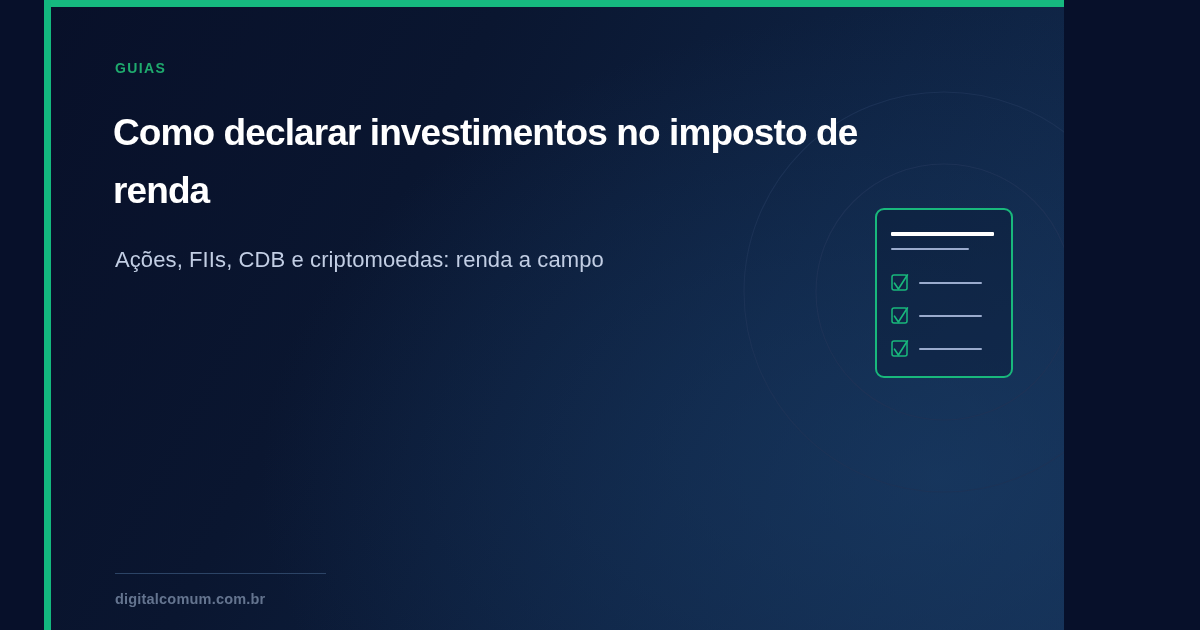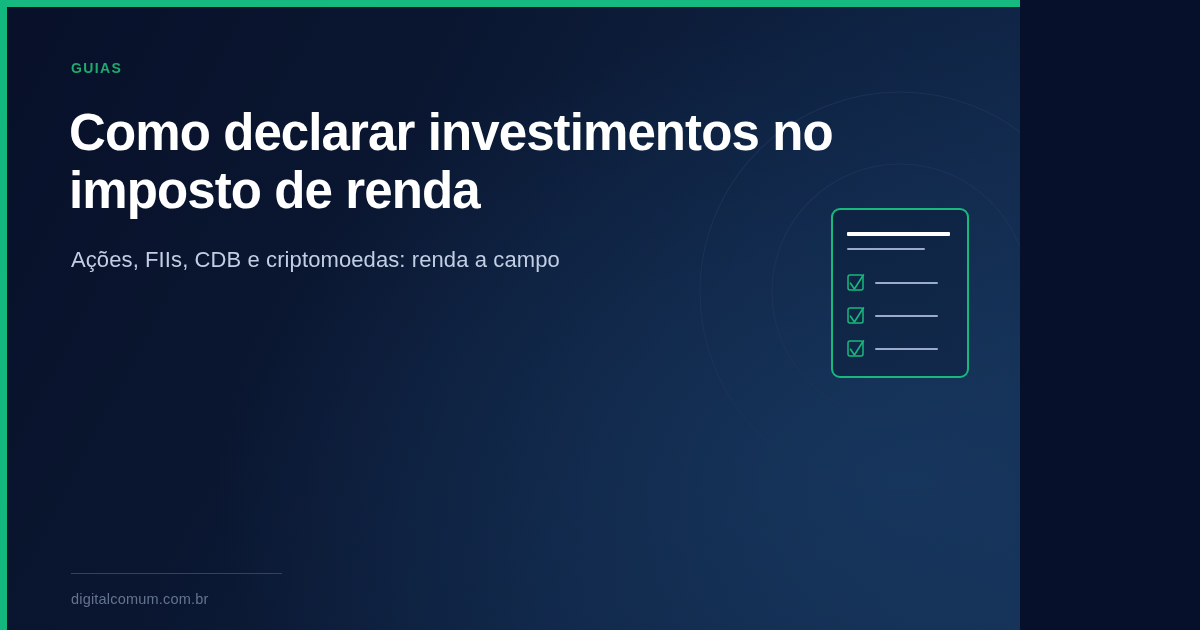--- a/index.html
+++ b/index.html
@@ -9,20 +9,21 @@
   }
   #canvas {
     position: relative;
     width: 1020px;
     height: 630px;
     overflow: hidden;
     background:
       radial-gradient(ellipse 1100px 760px at 88% 76%, rgba(26,62,104,0.62) 0%, rgba(26,62,104,0.0) 62%),
       linear-gradient(118deg, #081029 0%, #0a1630 34%, #0e2242 66%, #132c50 100%);
     font-family: "Liberation Sans", sans-serif;
+    margin-left: 44px;
     -webkit-font-smoothing: antialiased;
   }
 
   
   .rings {
     position: absolute;
     left: 0; top: 0;
     width: 1200px; height: 630px;
     pointer-events: none;
   }
@@ -62,21 +63,21 @@
     letter-spacing: 1.35px;
     color: #1fab6e;
     line-height: 1;
   }
   .headline {
     position: absolute;
     top: 104px;
     left: -2px;
     width: 790px;
     margin: 0;
-    font-size: 51px;
+    font-size: 37px;
     font-weight: 700;
     line-height: 58px;
     letter-spacing: -0.9px;
     color: #ffffff;
   }
   .subhead {
     position: absolute;
     top: 245px;
     left: 0;
     width: 720px;
@@ -98,21 +99,21 @@
     background: #2e4straggler;
     background: #2b4straggler;
     background: #2c4466;
     z-index: 4;
   }
   .footer-domain {
     position: absolute;
     left: 71px;
     top: 591px;
     font-size: 14.5px;
-    font-weight: 400;
+    font-weight: 700;
     letter-spacing: 0.2px;
     color: #64748f;
     z-index: 4;
   }
 
   
   .doc {
     position: absolute;
     left: 831px;
     top: 208px;

